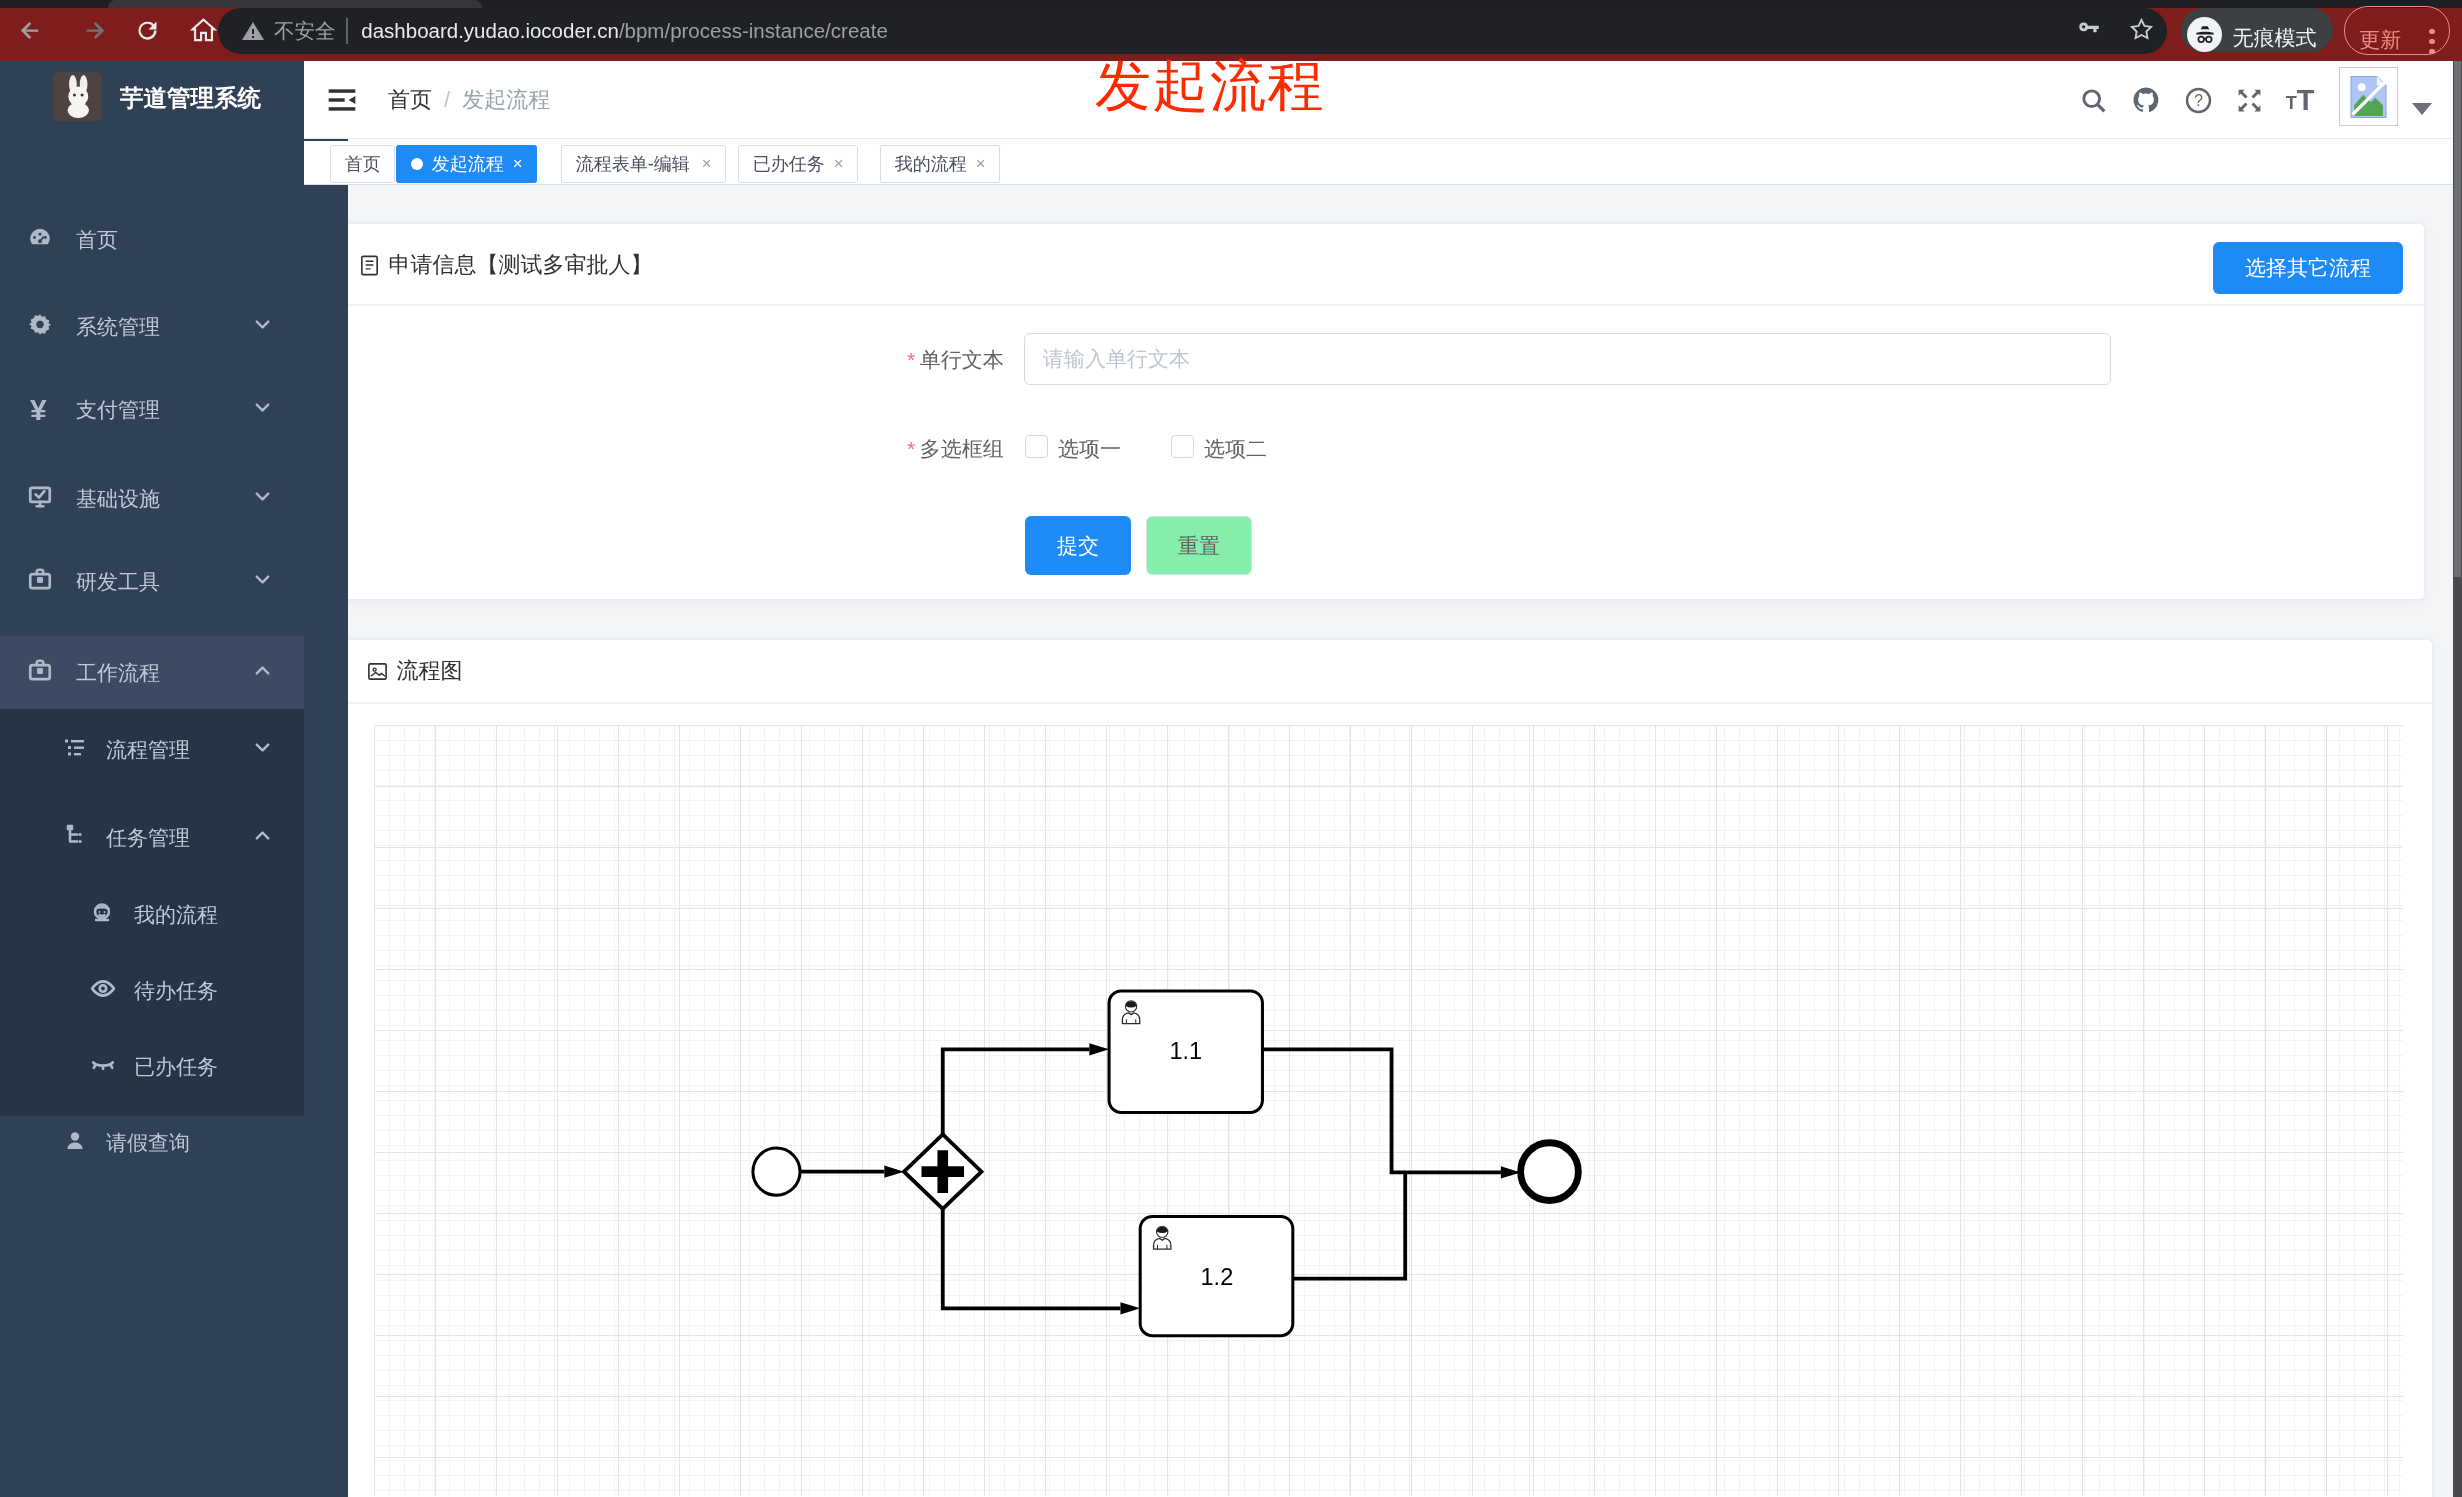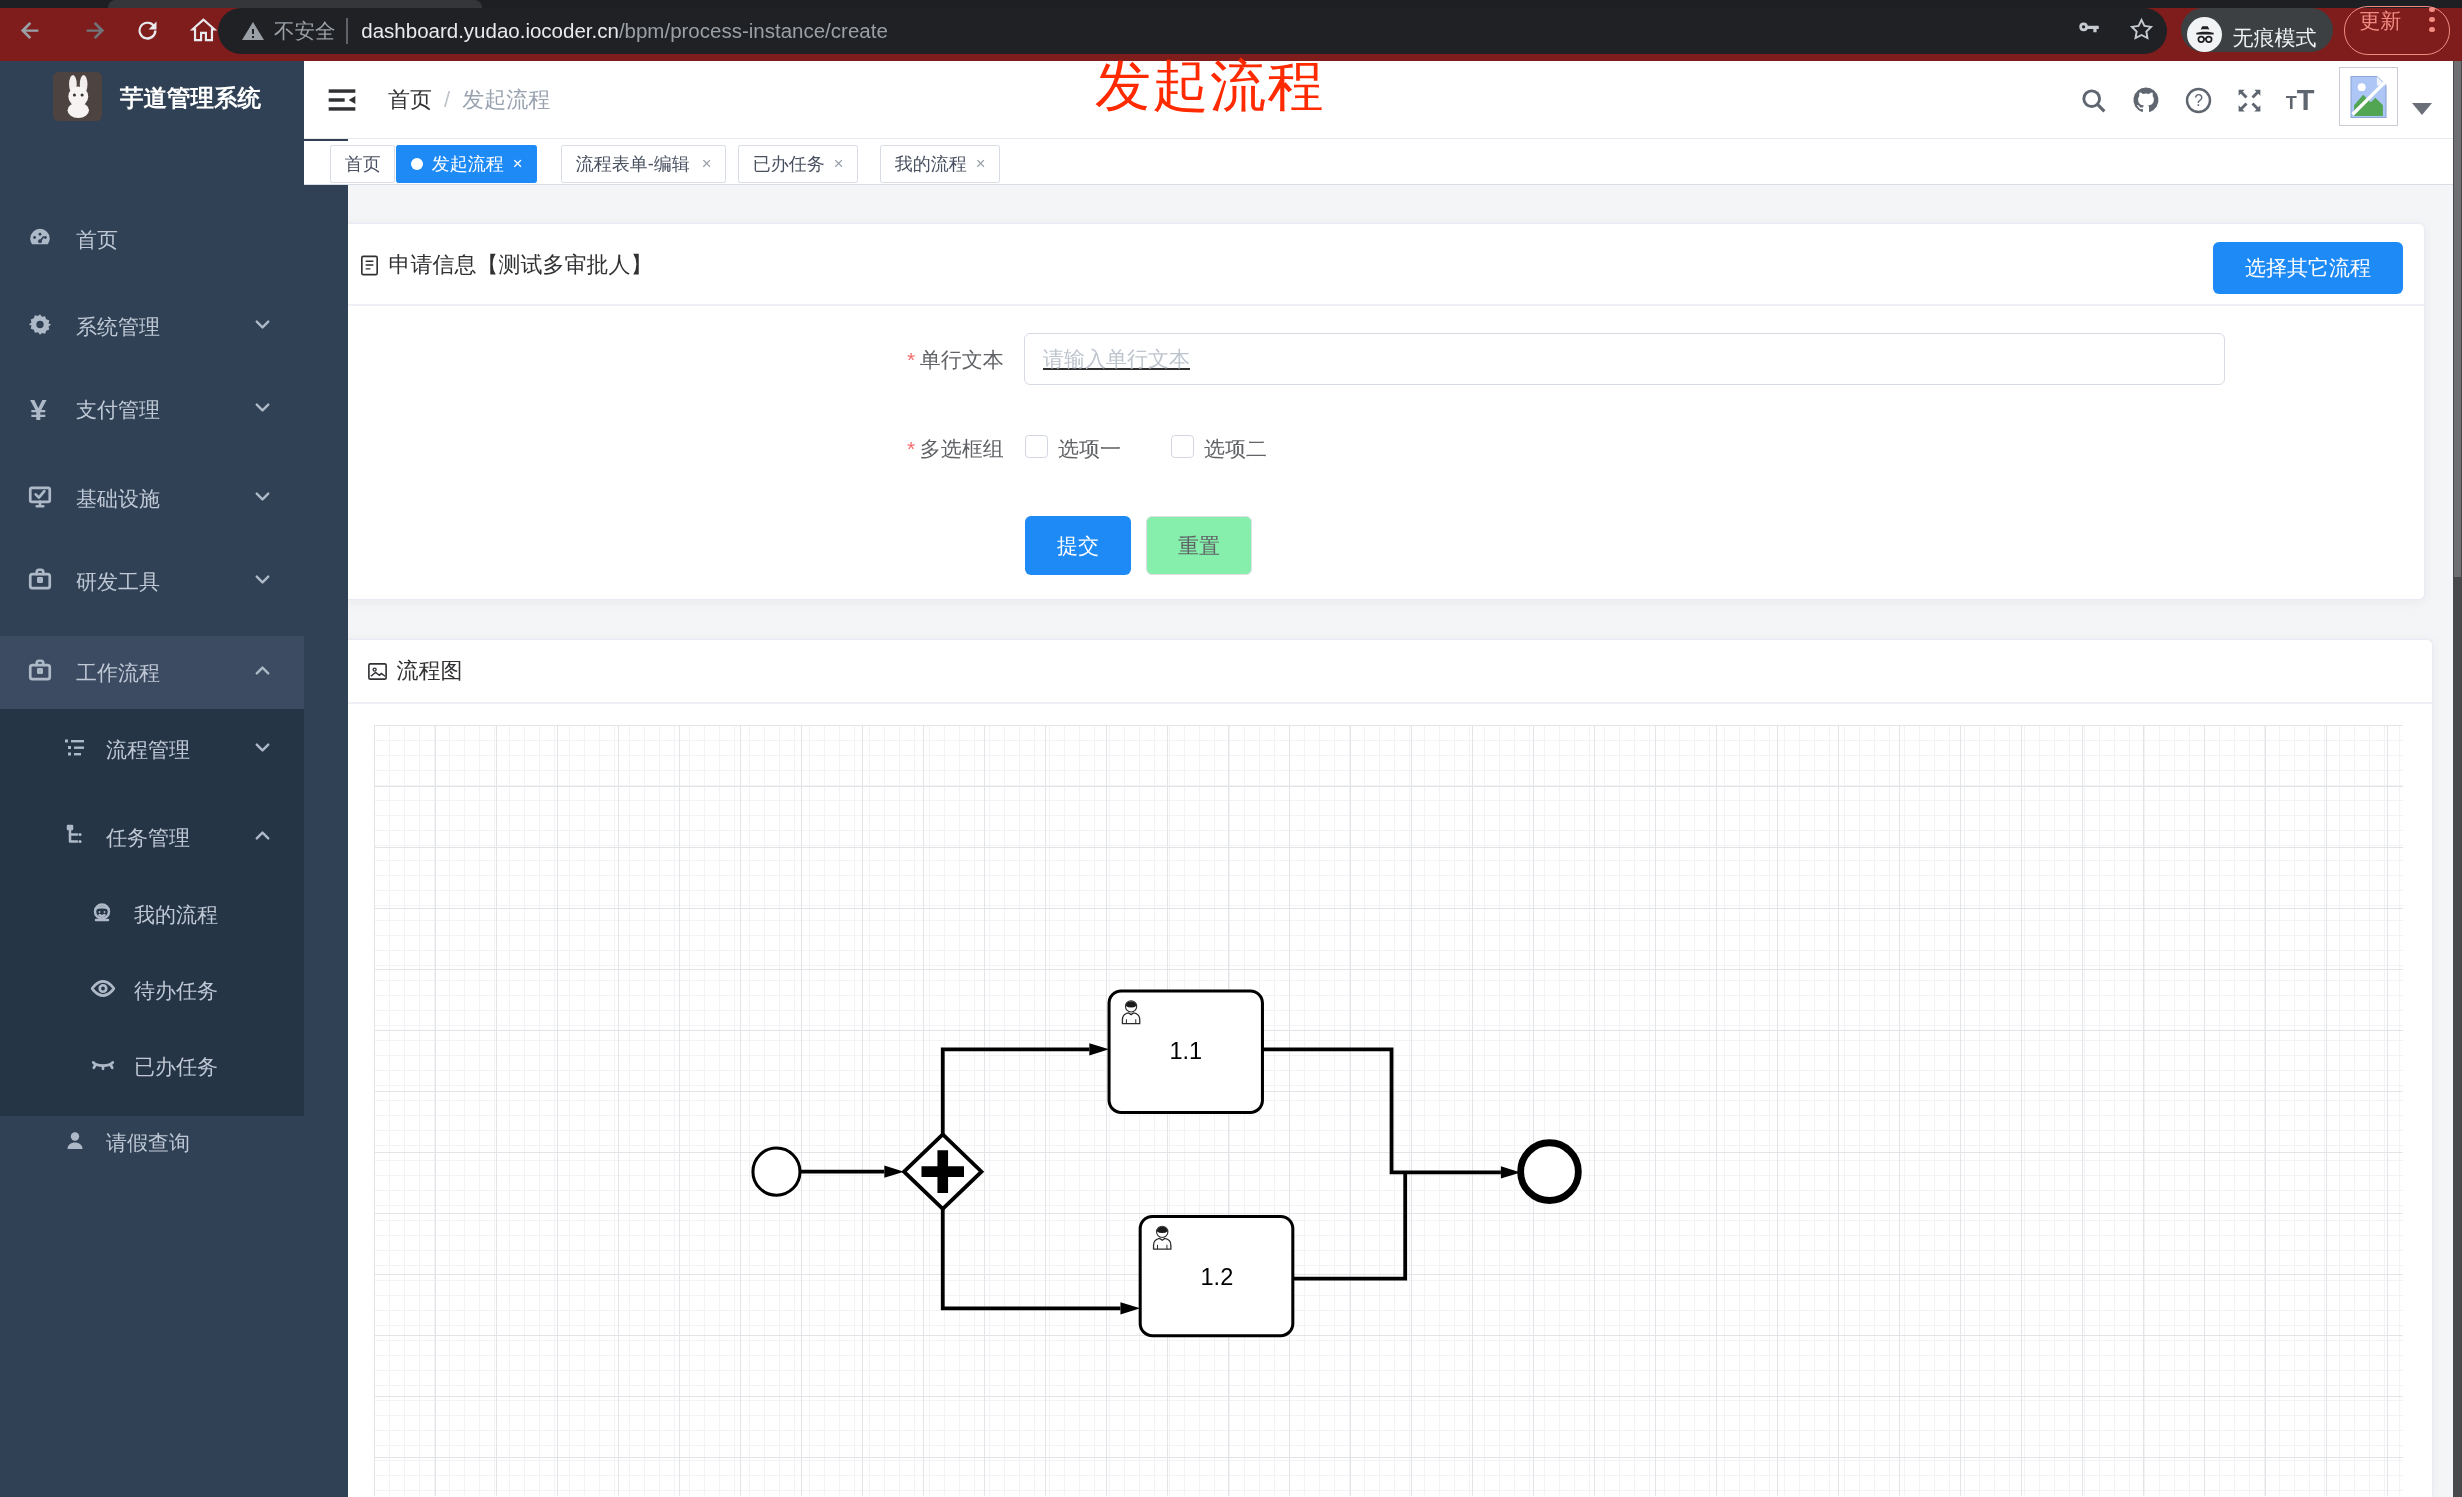--- a/index.html
+++ b/index.html
@@ -12,21 +12,21 @@
   .browser-tab-top { position:absolute; left:108px; top:0; width:374px; height:7.6px; background:#35363a; border-radius:7.6px 7.6px 0 0; }
   .nav-ic { position:absolute; top:0; height:61px; display:flex; align-items:center; justify-content:center; width:43px; color:#9aa0a6; font-size:27px; }
   .omnibox { position:absolute; left:218px; top:7.6px; width:1949px; height:46px; background:#1f2124; border-radius:23px; display:flex; align-items:center; color:#9aa0a6; }
   .omni-sep { width:1.5px; height:26px; background:#5f6368; margin:0 13.7px 0 10.6px; }
   .url { font-size:20.5px; color:#e8eaed; white-space:nowrap; }
   .url .path { color:#9aa0a6; }
   .omni-right { position:absolute; right:12px; display:flex; align-items:center; gap:26px; }
   .incog-pill { position:absolute; left:2181px; top:8.4px; width:152px; height:44px; border-radius:22px; background:#3c4043; display:flex; align-items:flex-end; padding-left:6px; gap:10.6px; }
   .incog-circle { width:35px; height:35px; border-radius:50%; background:#f1f3f4; display:flex; align-items:center; justify-content:center; }
   .incog-label { color:#f1f3f4; font-size:21px; }
-  .update-pill { position:absolute; left:2344px; top:6px; width:106px; height:49px; border:1.5px solid #f28b82; border-radius:24px; display:flex; align-items:flex-start; justify-content:center; gap:28px; color:#f28b82; font-size:21px; }
+  .update-pill { position:absolute; left:2344px; top:6px; width:106px; height:49px; border:1.5px solid #f28b82; border-radius:24px; display:flex; align-items:flex-end; justify-content:center; gap:28px; color:#f28b82; font-size:21px; }
   .kebab { display:inline-flex; flex-direction:column; gap:4.6px; }
   .kebab i { width:5.3px; height:5.3px; border-radius:50%; background:#f28b82; }
 
   
   .sidebar { position:absolute; left:0; top:61px; width:348px; height:1437px; background:#304156; z-index:2; }
   .logo-row { position:absolute; left:0; top:0; width:304px; height:99px; display:flex; align-items:center; }
   .logo-img { position:absolute; left:53px; top:11.4px; width:49px; height:49px; border-radius:6px; background:#4a3f3d; overflow:hidden; }
   .app-title { position:absolute; left:120px; top:21px; color:#fff; font-size:23.5px; font-weight:bold; white-space:nowrap; }
   .menu-row { position:absolute; left:0; width:304px; height:76px; color:#bfc8d4; font-size:21px; }
   .menu-row .mi { position:absolute; top:50%; transform:translateY(-50%); }
@@ -412,21 +412,21 @@
       <svg width="23" height="23" viewBox="0 0 24 24">
           <rect x="4" y="2.5" width="16" height="19" rx="1.5" fill="none" stroke="#303133" stroke-width="1.7"></rect>
           <path d="M8 7.5h8M8 11.5h8M8 15.5h5" stroke="#303133" stroke-width="1.5"></path>
         </svg>
       <span>申请信息【测试多审批人】</span>
     </div>
     <div class="btn btn-primary" style="position:absolute; left:1880px; top:18px; width:190px; height:52px;">选择其它流程</div>
     <div class="divider" style="top:80px;"></div>
 
     <div class="flabel" style="left:574px; top:122px;"><span class="req">*</span><span>单行文本</span></div>
-    <input class="tinput" style="left: 691px; top: 109px; width: 1201px; height: 52px; text-decoration: underline;" placeholder="请输入单行文本">
+    <input class="tinput" style="left: 691px; top: 109px; width: 1087px; height: 52px;" placeholder="请输入单行文本">
 
     <div class="flabel" style="left:574px; top:211px;"><span class="req">*</span><span>多选框组</span></div>
     <div class="cbx" style="left:692px; top:211px;"></div>
     <span class="cbx-label" style="left:725px; top:211px;">选项一</span>
     <div class="cbx" style="left:838px; top:211px;"></div>
     <span class="cbx-label" style="left:871px; top:211px;">选项二</span>
 
     <div class="btn btn-primary" style="position:absolute; left:692px; top:292px; width:106px; height:59px;">提交</div>
     <div class="btn btn-plain" style="position:absolute; left:813px; top:292px; width:106px; height:59px;">重置</div>
   </div>

